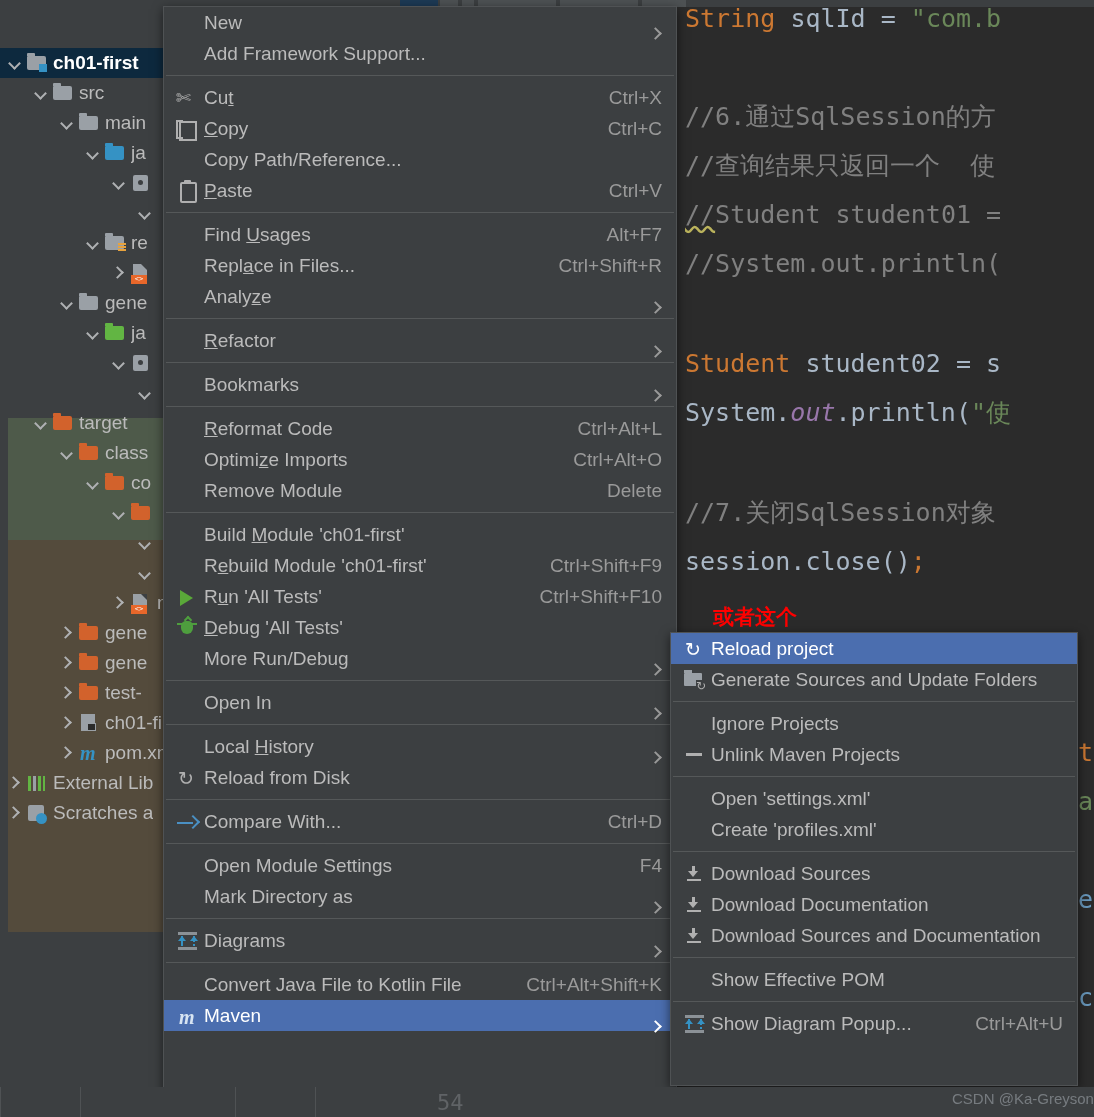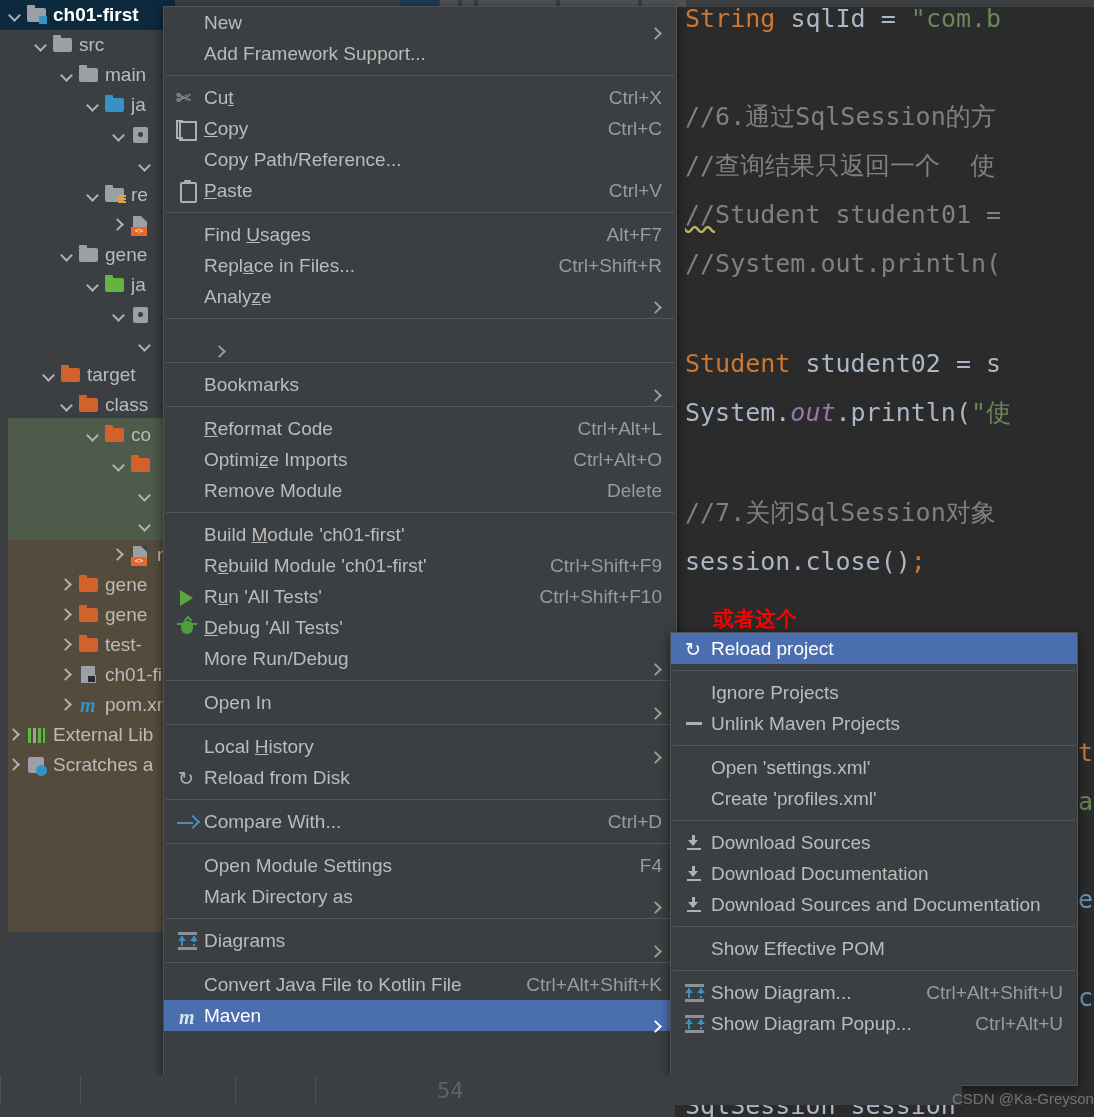--- a/index.html
+++ b/index.html
@@ -20,42 +20,42 @@
   }
   .editor .ln{position:absolute;left:10px;}
   .c-plain{color:#a9b7c6;}
   .c-comment{color:#808080;}
   .c-str{color:#6a8759;}
   .c-kw{color:#cc7832;text-align:center;}
   .c-field{color:#9876aa;font-style:italic;}
   .squiggle{text-decoration:underline wavy #bbb35c;text-decoration-skip-ink:none;}
   .redanno{
     position:absolute;color:#ff0000;font-weight:bold;font-size:21px;
-    font-family:Liberation Sans, sans-serif;
+    font-family:Liberation Mono, monospace;
   }
 
   
   .edge-glyph{position:absolute;font-family:"DejaVu Sans Mono",monospace;font-size:25px;}
 
   
   .topstrip{position:absolute;left:0;top:0;width:1094px;height:7px;background:#3c3f41;}
   .topstrip .seg{position:absolute;top:0;height:7px;background:#4e5254;}
   .topstrip .segblue{position:absolute;top:0;height:7px;background:#1d3a55;}
 
   
   .tree{
     position:absolute;left:0;top:0;width:175px;height:1117px;
     background:#3c3f41;overflow:hidden;font-size:19px;color:#bbbbbb;
   }
   .tree-band{position:absolute;left:8px;width:167px;}
   .band-test{background:#4e5a4a;}
   .band-target{background:#544b3c;}
   .tree-row{
     position:absolute;left:0;width:175px;height:30px;
-    display:flex;align-items:center;white-space:nowrap;
+    display:flex;align-items:center;white-space:nowrap;margin-top:48px;
   }
   .tree-row.sel{background:#0d293e;}
   .tree-row .label{color:#bbbbbb;overflow:hidden;}
   .tree-row.sel .label{color:#ffffff;font-weight:bold;}
   .chev{width:18px;height:18px;flex:0 0 18px;position:relative;margin-right:2px;}
   .chev::after{
     content:"";position:absolute;left:4px;top:5px;width:7px;height:7px;
     border-right:2px solid #afb1b3;border-bottom:2px solid #afb1b3;
     transform:rotate(45deg);
   }
@@ -142,21 +142,21 @@
   .g-genfolder{left:3px;top:4px;width:18px;height:13px;background:#9aa0a6;border-radius:1px;}
   .g-genfolder::before{content:"";position:absolute;left:0;top:-3px;width:8px;height:3px;background:#9aa0a6;}
   .g-genfolder::after{content:"↻";position:absolute;right:-4px;bottom:-6px;font-size:12px;color:#b0b0b0;background:#3c3f41;line-height:12px;}
   .g-minus{left:5px;top:9px;width:16px;height:3px;background:#b0b0b0;}
   .g-download{left:6px;top:3px;width:14px;height:15px;}
   .g-download::before{content:"";position:absolute;left:5px;top:0;width:3px;height:8px;background:#b0b0b0;}
   .g-download::after{content:"";position:absolute;left:1px;top:5px;border-left:5px solid transparent;border-right:5px solid transparent;border-top:6px solid #b0b0b0;}
   .g-download i{position:absolute;left:0;bottom:0;width:14px;height:2px;background:#b0b0b0;}
 
   
-  .bottombar{position:absolute;left:0;bottom:12px;width:962px;height:30px;background:#3c3f41;text-decoration:underline;}
+  .bottombar{position:absolute;left:0;bottom:0;width:1094px;height:30px;background:#3c3f41;text-decoration:underline;}
   .bb-cell{position:absolute;bottom:0;height:30px;border-left:1px solid #4f5254;}
   .linenum{position:absolute;font-family:"DejaVu Sans Mono",monospace;font-size:22px;color:#606366;}
   .watermark{
     position:absolute;color:#9aa0a6;opacity:.62;font-size:15px;
     font-family:"Liberation Sans",sans-serif;
   }
 </style>
 </head>
 <body>
 
@@ -274,21 +274,21 @@
           <span class="ico">
             <span class="pkgico"></span>
           </span>
           <span class="label"></span>
         </div>
         <div class="tree-row" style="top: 330px;">
           <span style="display: inline-block; flex: 0 0 auto; width: 136px; height: 1px;"></span>
           <span class="chev"></span>
           <span class="label"></span>
         </div>
-        <div class="tree-row" style="top: 360px; padding-left: 8px;">
+        <div class="tree-row" style="top: 360px;">
           <span style="display: inline-block; flex: 0 0 auto; width: 32px; height: 1px;"></span>
           <span class="chev"></span>
           <span class="ico">
             <span class="folder f-orange2"></span>
           </span>
           <span class="label">target</span>
         </div>
         <div class="tree-row" style="top: 390px;">
           <span style="display: inline-block; flex: 0 0 auto; width: 58px; height: 1px;"></span>
           <span class="chev"></span>
@@ -439,20 +439,21 @@
         <span class="mkey">Ctrl+Shift+R</span>
       </div>
       <div class="mi">
         <span class="mico"></span>
         <span class="mlabel">Analy<u>z</u>e</span>
         <span class="arrow"></span>
       </div>
       <div class="msep"></div>
       <div class="mi">
         <span class="mico"></span>
+        <span class="mlabel"><u>R</u>efactor</span>
         <span class="arrow"></span>
       </div>
       <div class="msep"></div>
       <div class="mi">
         <span class="mico"></span>
         <span class="mlabel">Bookmarks</span>
         <span class="arrow"></span>
       </div>
       <div class="msep"></div>
       <div class="mi">
@@ -561,20 +562,26 @@
       </div>
     </div>
 
   <div class="menu" id="sub-menu">
       <div class="mi hl">
         <span class="mico">
           <span class="g-reload">↻</span>
         </span>
         <span class="mlabel">Reload project</span>
       </div>
+      <div class="mi">
+        <span class="mico">
+          <span class="g-genfolder"></span>
+        </span>
+        <span class="mlabel">Generate Sources and Update Folders</span>
+      </div>
       <div class="msep"></div>
       <div class="mi">
         <span class="mico"></span>
         <span class="mlabel">Ignore Projects</span>
       </div>
       <div class="mi">
         <span class="mico">
           <span class="g-minus"></span>
         </span>
         <span class="mlabel">Unlink Maven Projects</span>
@@ -612,30 +619,20 @@
           </span>
         </span>
         <span class="mlabel">Download Sources and Documentation</span>
       </div>
       <div class="msep"></div>
       <div class="mi">
         <span class="mico"></span>
         <span class="mlabel">Show Effective POM</span>
       </div>
       <div class="msep"></div>
-      <div class="mi">
-        <span class="mico">
-          <span class="g-diagram">
-            <i></i>
-            <b></b>
-          </span>
-        </span>
-        <span class="mlabel">Show Diagram...</span>
-        <span class="mkey">Ctrl+Alt+Shift+U</span>
-      </div>
       <div class="mi">
         <span class="mico">
           <span class="g-diagram">
             <i></i>
             <b></b>
           </span>
         </span>
         <span class="mlabel">Show Diagram Popup...</span>
         <span class="mkey">Ctrl+Alt+U</span>
       </div>

